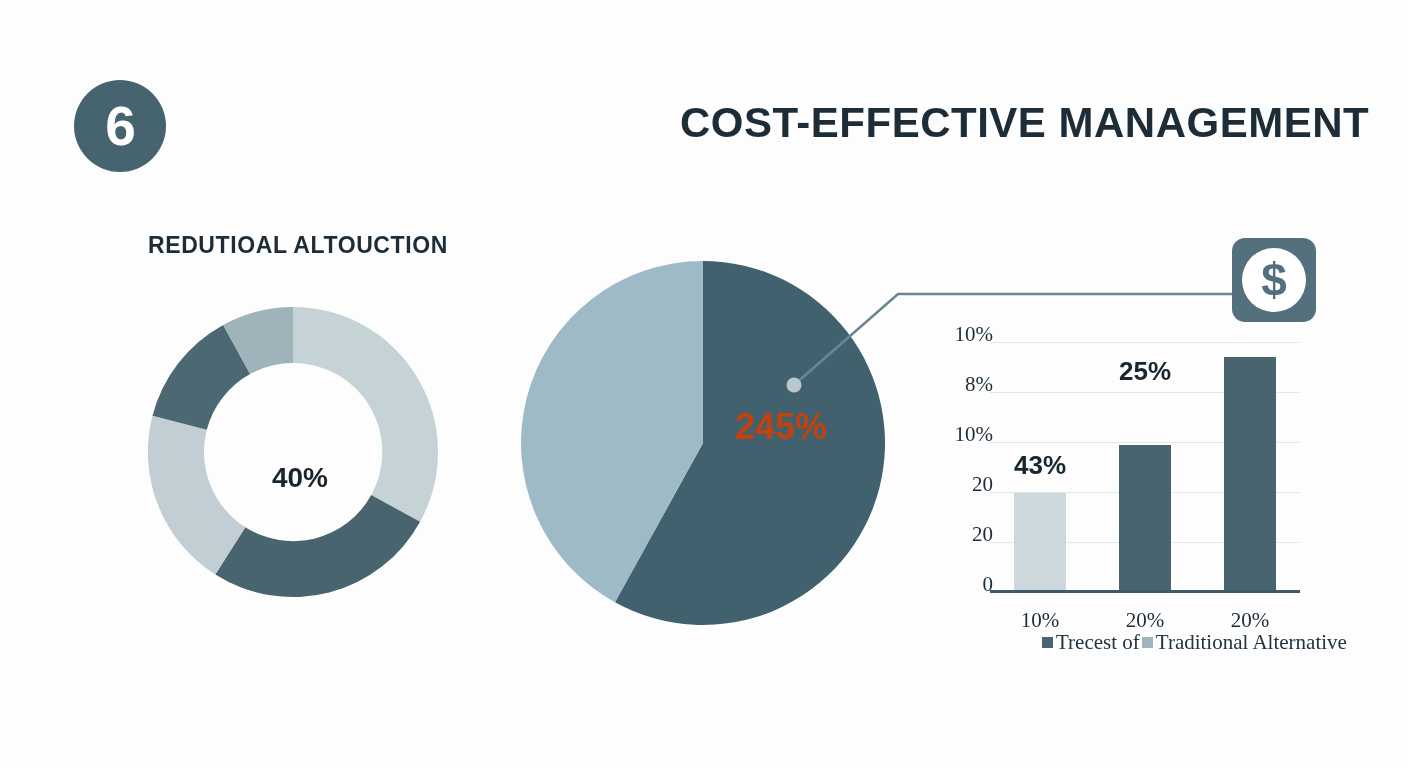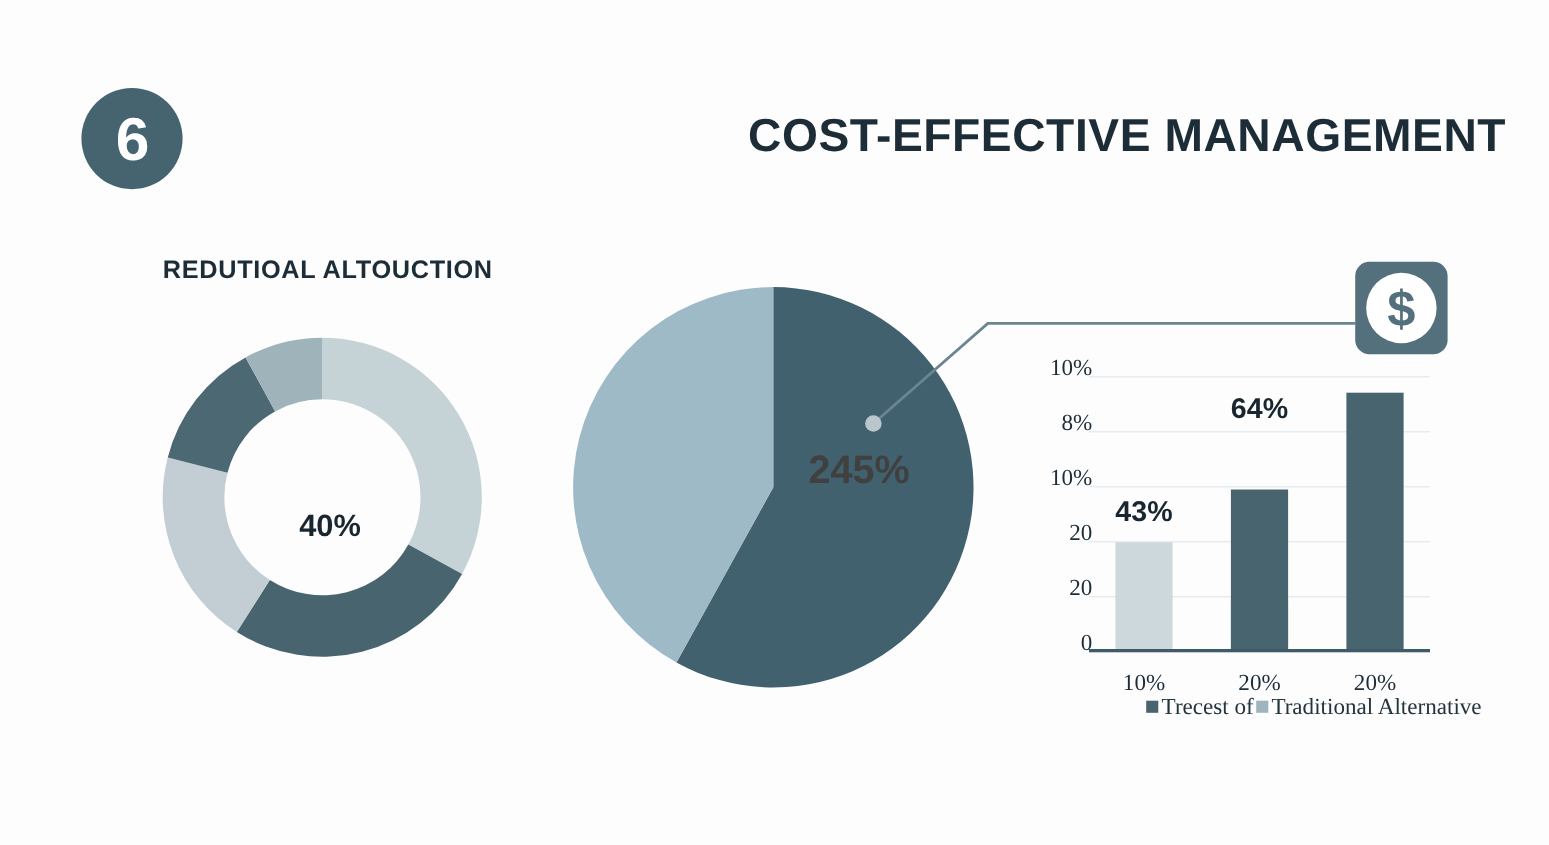--- a/index.html
+++ b/index.html
@@ -96,21 +96,21 @@
     width: 380px;
     height: 390px;
   }
   #pie-svg { position: absolute; left: 0; top: 0; }
   #pie-label {
     position: absolute;
     left: 215px;
     top: 158px;
     font-size: 36px;
     font-weight: bold;
-    color: #404040;
+    color: #c2410c;
   }
 
   
   #leader-svg {
     position: absolute;
     left: 780px;
     top: 275px;
   }
   #money-badge {
     position: absolute;
@@ -296,21 +296,21 @@
       </div>
       <div class="bar-label" style="left: -10px; top: 122px;">43%</div>
 
       <div class="bar-col" style="left: 129px;">
         <div class="bar-seg lightmid" style="height: 40px;"></div>
         <div class="bar-seg" style="height: 3px; background:#fdfdfe;"></div>
       </div>
       <div class="bar-col" style="left: 129px;">
         <div class="bar-seg dark" style="height: 145px;"></div>
       </div>
-      <div class="bar-label" style="left: 95px; top: 28px;">64%</div>
+      <div class="bar-label" style="left: 95px; top: 28px;">25%</div>
 
       <div class="bar-col" style="left: 234px;">
         <div class="bar-seg dark" style="height: 233px;"></div>
       </div>
 
       <div id="bar-baseline"></div>
 
       <div class="xtick" style="left: -10px;">10%</div>
       <div class="xtick" style="left: 95px;">20%</div>
       <div class="xtick" style="left: 200px;">20%</div>

